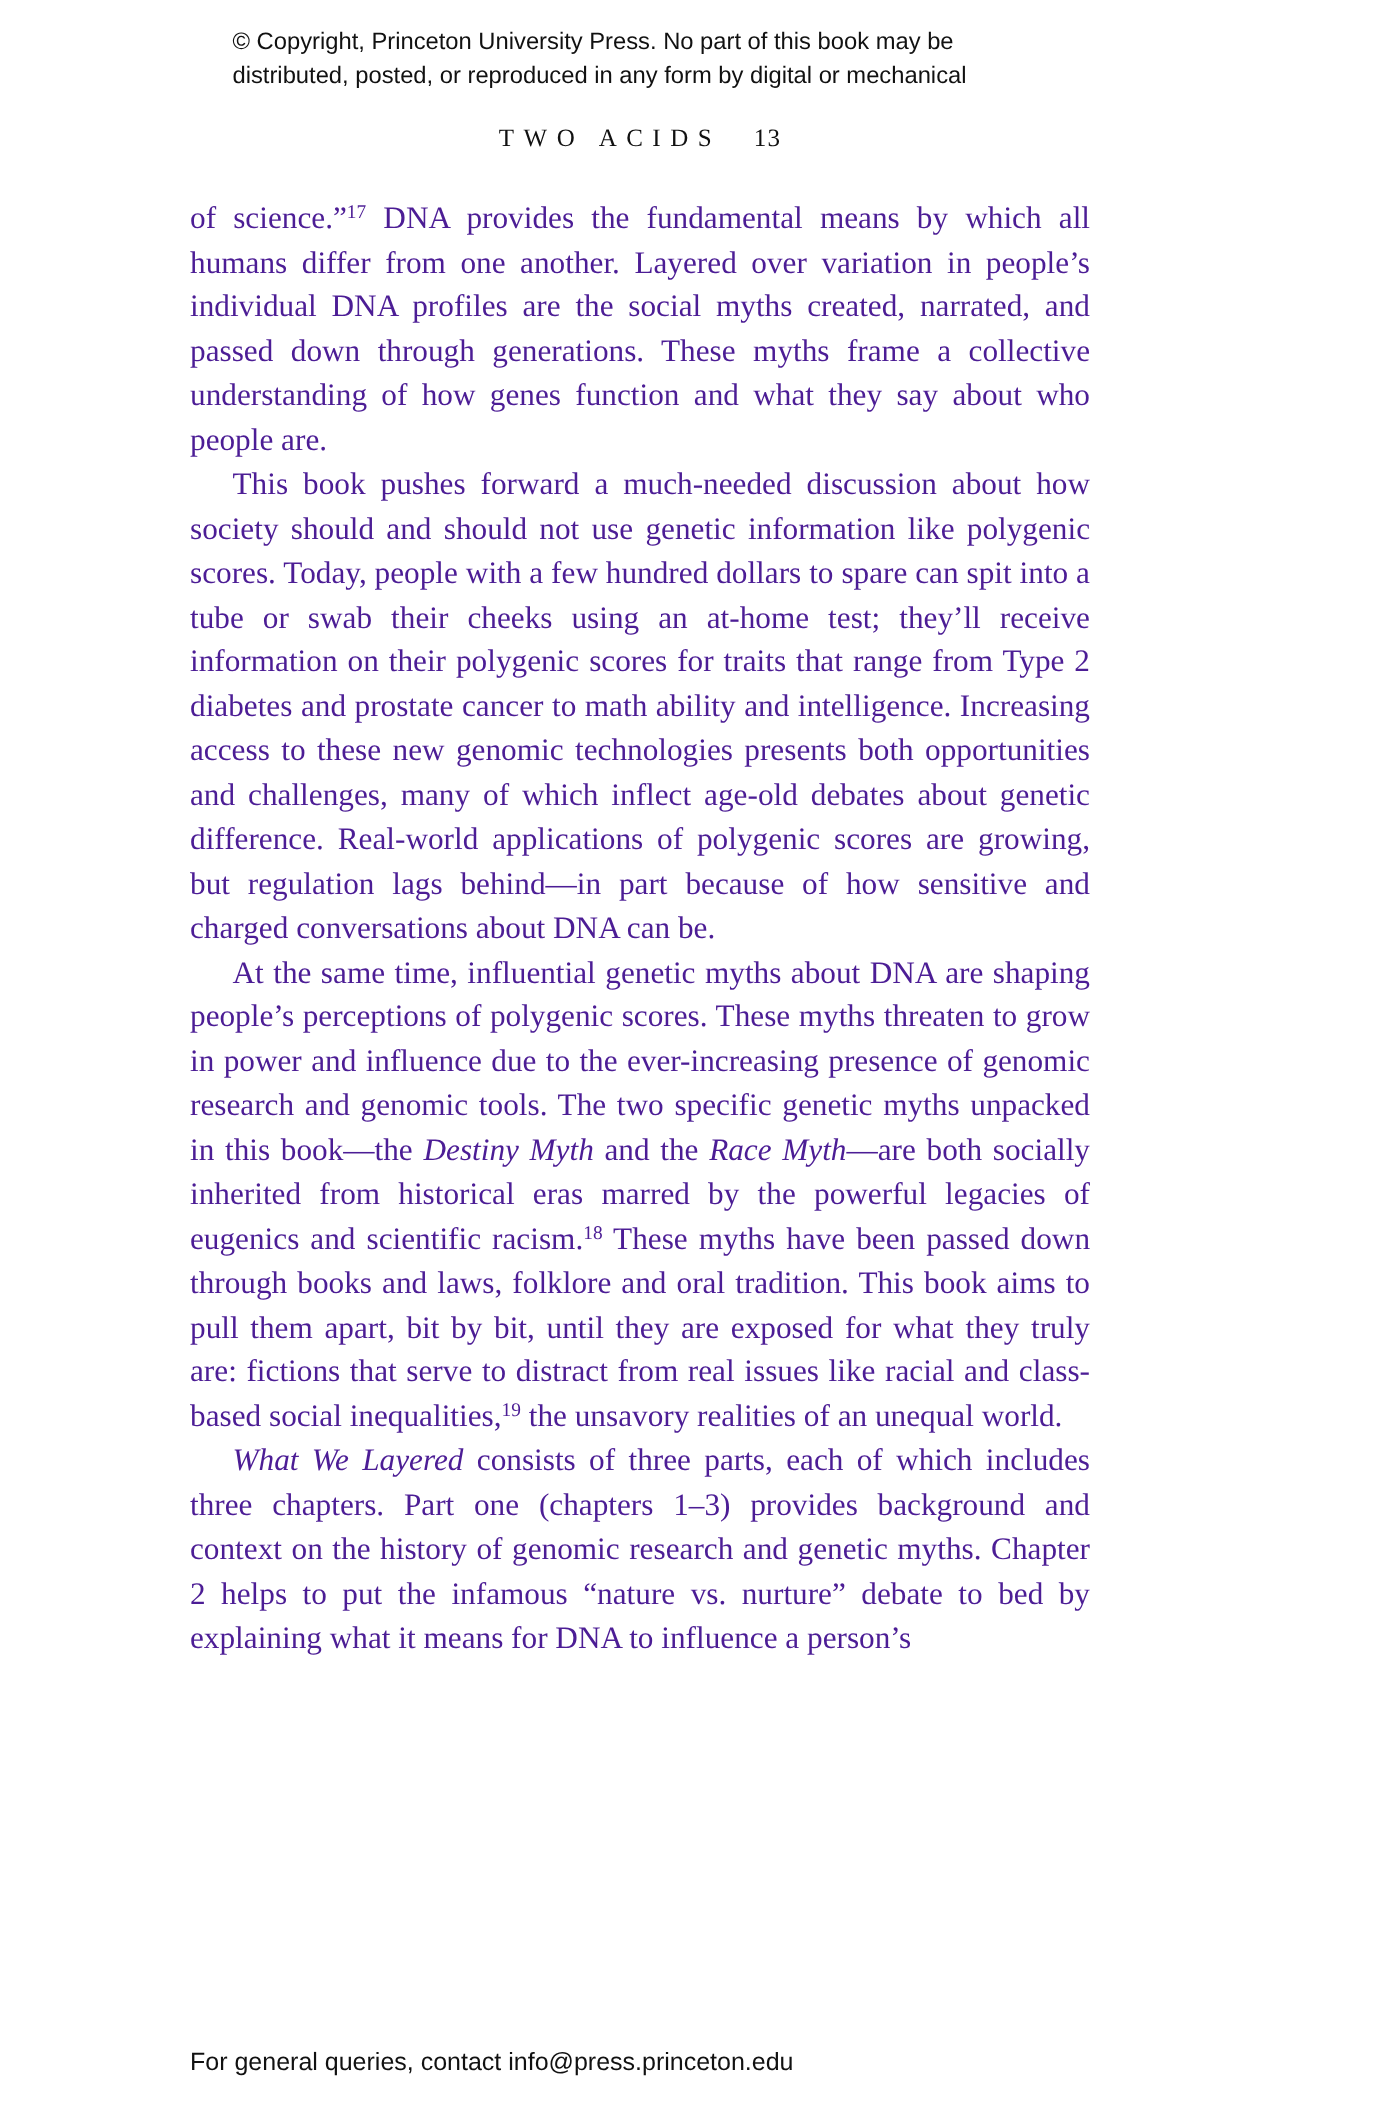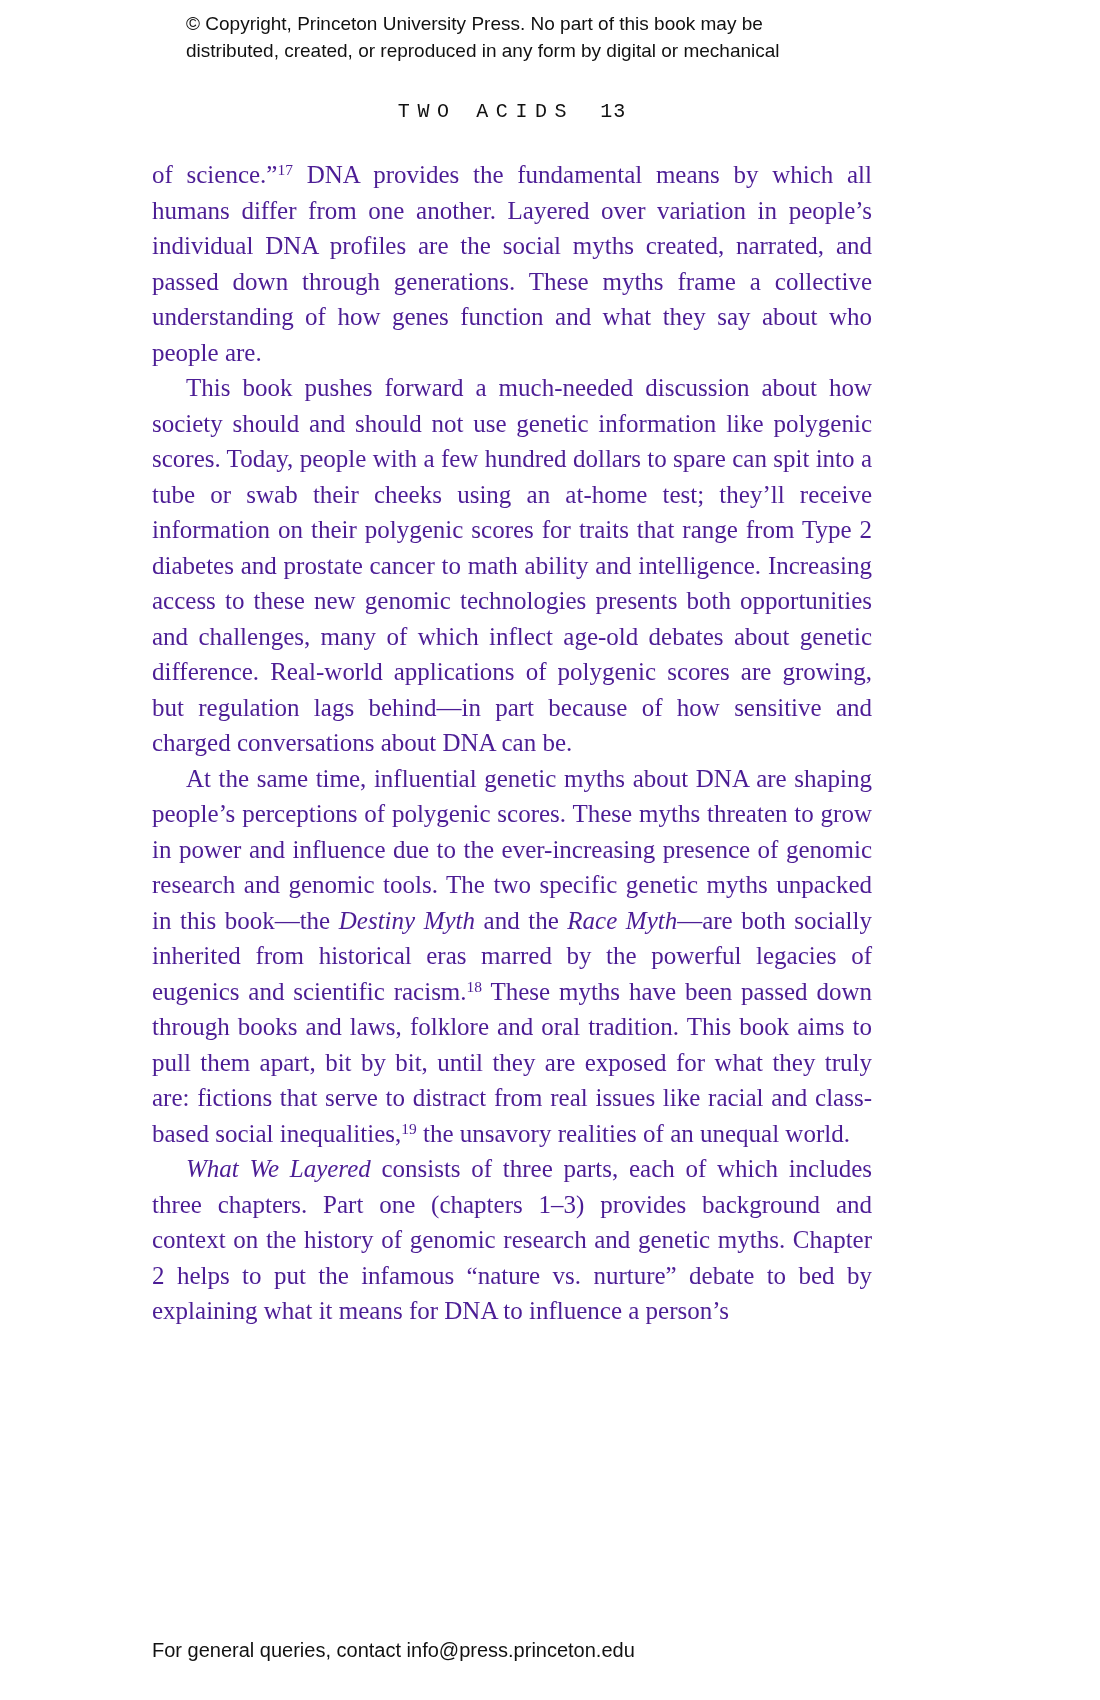--- a/index.html
+++ b/index.html
@@ -11,38 +11,38 @@
     position: relative;
     width: 1100px;
     height: 1700px;
     background: #ffffff;
     color: #111111;
     overflow: hidden;
   }
   
   .notice {
     position: absolute;
-    top: 10px;
+    top: 20px;
     left: 186px;
     width: 700px;
     font-family: "Liberation Sans", sans-serif;
     font-size: 19px;
     line-height: 27px;
     color: #111111;
   }
   
   .column {
     position: absolute;
     left: 152px;
     top: 100px;
     width: 720px;
   }
   .running-head {
     text-align: center;
-    font-family: Liberation Mono, monospace;
+    font-family: Liberation Serif, serif;
     font-size: 20px;
     color: #111111;
     margin-bottom: 34px;
   }
   .rh-title {
     letter-spacing: 0.38em;
     text-transform: uppercase;
   }
   .rh-page {
     margin-left: 26px;
@@ -84,21 +84,21 @@
     color: #111111;
   }
 </style>
 </head>
 <body>
 
 <div class="page">
 
   <div class="notice">
     <div>© Copyright, Princeton University Press. No part of this book may be</div>
-    <div>distributed, created, or reproduced in any form by digital or mechanical</div>
+    <div>distributed, posted, or reproduced in any form by digital or mechanical</div>
   </div>
 
   <div class="column">
     <div class="running-head">
       <span class="rh-title">TWO ACIDS</span><span class="rh-page">13</span>
     </div>
 
     <div class="body-text">
         <p class="para"><span>of science.”</span><sup>17</sup><span> DNA provides the fundamental means by which all humans differ from one another. Layered over variation in people’s individual DNA profiles are the social myths created, narrated, and passed down through generations. These myths frame a collective understanding of how genes function and what they say about who people are.</span></p>
         <p class="para indent"><span>This book pushes forward a much-needed discussion about how society should and should not use genetic information like polygenic scores. Today, people with a few hundred dollars to spare can spit into a tube or swab their cheeks using an at-home test; they’ll receive information on their polygenic scores for traits that range from Type 2 diabetes and prostate cancer to math ability and intelligence. Increasing access to these new genomic technologies presents both opportunities and challenges, many of which inflect age-old debates about genetic difference. Real-world applications of polygenic scores are growing, but regulation lags behind—in part because of how sensitive and charged conversations about DNA can be.</span></p>

